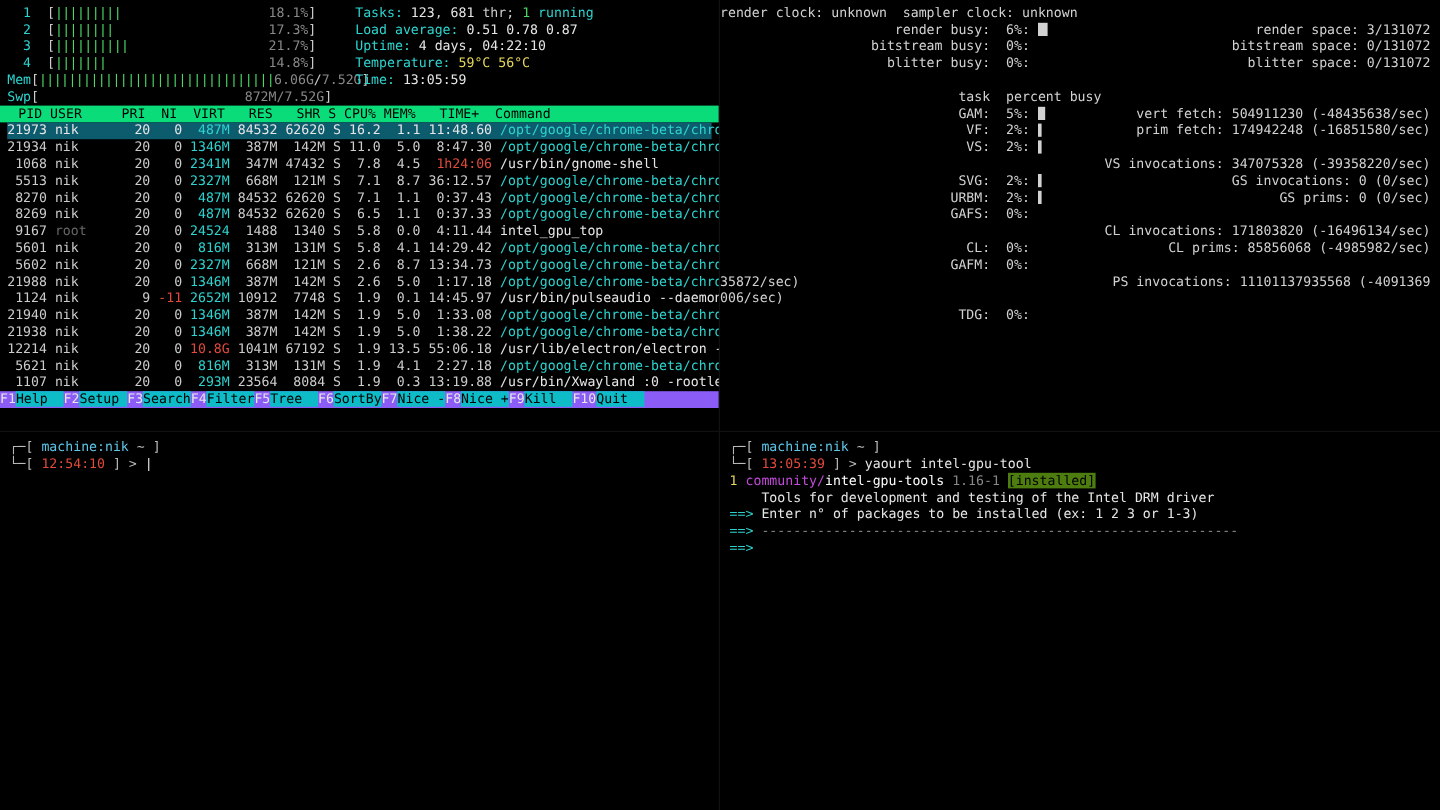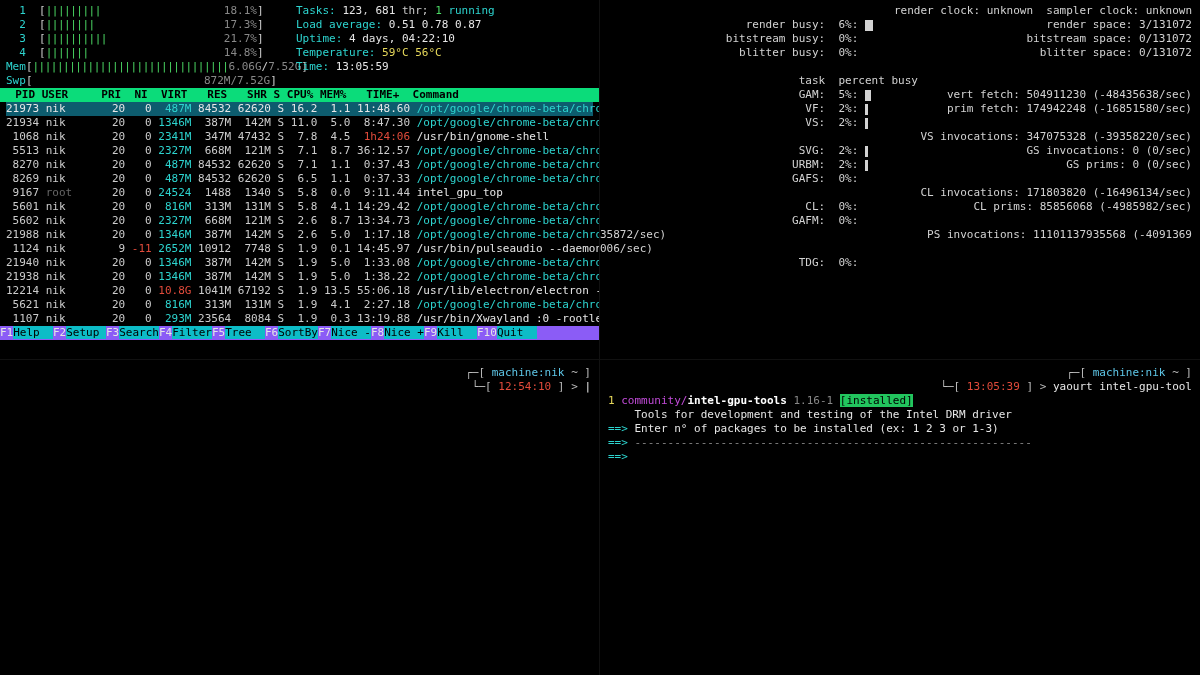--- a/index.html
+++ b/index.html
@@ -19,33 +19,33 @@
   .border-b { border-bottom:1px solid #111;}
   
   .cyan   { color:#2dd4cf; }
   .green  { color:#4bd964; }
   .yellow { color:#e6d85a; }
   .white  { color:#e6e6e6; }
   .grey   { color:#888; }
   .red    { color:#e24b3b; }
   .dim    { color:#666; }
   .bar    { letter-spacing:-0.5px; }
-  .header-row { background:#0bdc7a; color:#000; padding:0 2px; white-space:pre;font-weight:bold;}
+  .header-row { background:#0bdc7a; color:#000; padding:0 2px; white-space:pre;}
   .sel-row    { background:#0d5c6e; color:#e6e6e6;}
   .cmd-cyan   { color:#2dd4cf;}
   pre { font: inherit; white-space:pre; }
   .fn-bar { background:#8b5cf6; white-space:pre;}
   .fn-key { color:#e6e6e6;}
   .fn-lbl { background:#0dbcc7; color:#000; }
-  .prompt-frame { color:#bbb;text-align:right;}
+  .prompt-frame { color:#bbb;}
   .prompt-host  { color:#5ec7e8;}
   .prompt-time  { color:#e24b3b;}
   .prompt-gt    { color:#bbb;}
-  .box-inst { background:#22c55e; color:#000;}
-  .pkg-name { color:#fff; font-weight:bold;}
+  .box-inst { background:#4d7c0f; color:#000;}
+  .pkg-name { color:#fff; font-weight:normal;}
   .community{ color:#c24bd9;}
   .arrow    { color:#2dd4cf;}
   .gpu pre  { color:#d2d2d2;}
   .gpubar   { display:inline-block; height:11px; background:#d2d2d2; vertical-align:middle;}
   .htop-top { padding:4px 6px 0 6px;}
   .row { white-space:pre;}
   .plist { padding:0 6px;}
   .term-pad { padding:6px 8px;}
   .gpu-top { padding:4px 8px 0 0;}
 </style>
@@ -57,37 +57,37 @@
   <div class="pane border-r border-b">
     <div class="htop-top" id="htop-top"><div style="display: inline-block; vertical-align: top; width: 290px;"><pre class="row">  <span class="cyan">1</span>  [<span class="green bar">|||||||||                   </span><span class="grey"> 18.1%</span>]</pre><pre class="row">  <span class="cyan">2</span>  [<span class="green bar">||||||||                    </span><span class="grey"> 17.3%</span>]</pre><pre class="row">  <span class="cyan">3</span>  [<span class="green bar">||||||||||                  </span><span class="grey"> 21.7%</span>]</pre><pre class="row">  <span class="cyan">4</span>  [<span class="green bar">|||||||                     </span><span class="grey"> 14.8%</span>]</pre><pre class="row"><span class="cyan">Mem</span>[<span class="green bar">||||||||||||||||||||||||||||||||</span><span class="grey">6.06G</span>/<span class="grey">7.52G</span>]</pre><pre class="row"><span class="cyan">Swp</span>[<span class="bar">                            </span><span class="grey">872M/7.52G</span>]</pre></div><div style="display: inline-block; vertical-align: top;"><pre class="row"><span class="cyan">Tasks:</span> <span class="white">123</span>, <span class="white">681</span> thr; <span class="green">1</span> <span class="cyan">running</span></pre><pre class="row"><span class="cyan">Load average:</span> <span class="white">0.51 0.78 0.87</span></pre><pre class="row"><span class="cyan">Uptime:</span> <span class="white">4 days, 04:22:10</span></pre><pre class="row"><span class="cyan">Temperature:</span> <span class="yellow">59°C</span> <span class="yellow">56°C</span></pre><pre class="row"><span class="cyan">Time:</span> <span class="white">13:05:59</span></pre></div></div>
     <div class="header-row" id="htop-cols">  PID USER     PRI  NI  VIRT   RES   SHR S CPU% MEM%   TIME+  Command</div>
     <div class="plist" id="htop-rows">
         <pre class="row sel-row">21973 <span class="">nik     </span>  20 <span class="">  0</span> <span class="cyan"> 487M</span> 84532 62620 S 16.2  1.1 <span class="">11:48.60</span> <span class="cmd-cyan">/opt/google/chrome-beta/chrome --typ</span></pre>
         <pre class="row">21934 <span class="">nik     </span>  20 <span class="">  0</span> <span class="cyan">1346M</span>  387M  142M S 11.0  5.0 <span class=""> 8:47.30</span> <span class="cmd-cyan">/opt/google/chrome-beta/chrome --typ</span></pre>
         <pre class="row"> 1068 <span class="">nik     </span>  20 <span class="">  0</span> <span class="cyan">2341M</span>  347M 47432 S  7.8  4.5 <span class="red"> 1h24:06</span> <span class="white">/usr/bin/gnome-shell</span></pre>
         <pre class="row"> 5513 <span class="">nik     </span>  20 <span class="">  0</span> <span class="cyan">2327M</span>  668M  121M S  7.1  8.7 <span class="">36:12.57</span> <span class="cmd-cyan">/opt/google/chrome-beta/chrome --use</span></pre>
         <pre class="row"> 8270 <span class="">nik     </span>  20 <span class="">  0</span> <span class="cyan"> 487M</span> 84532 62620 S  7.1  1.1 <span class=""> 0:37.43</span> <span class="cmd-cyan">/opt/google/chrome-beta/chrome --typ</span></pre>
         <pre class="row"> 8269 <span class="">nik     </span>  20 <span class="">  0</span> <span class="cyan"> 487M</span> 84532 62620 S  6.5  1.1 <span class=""> 0:37.33</span> <span class="cmd-cyan">/opt/google/chrome-beta/chrome --typ</span></pre>
-        <pre class="row"> 9167 <span class="dim">root    </span>  20 <span class="">  0</span> <span class="cyan">24524</span>  1488  1340 S  5.8  0.0 <span class=""> 9:11.44</span> <span class="white">intel_gpu_top</span></pre>
+        <pre class="row"> 9167 <span class="dim">root    </span>  20 <span class="">  0</span> <span class="cyan">24524</span>  1488  1340 S  5.8  0.0 <span class=""> 4:11.44</span> <span class="white">intel_gpu_top</span></pre>
         <pre class="row"> 5601 <span class="">nik     </span>  20 <span class="">  0</span> <span class="cyan"> 816M</span>  313M  131M S  5.8  4.1 <span class="">14:29.42</span> <span class="cmd-cyan">/opt/google/chrome-beta/chrome --typ</span></pre>
         <pre class="row"> 5602 <span class="">nik     </span>  20 <span class="">  0</span> <span class="cyan">2327M</span>  668M  121M S  2.6  8.7 <span class="">13:34.73</span> <span class="cmd-cyan">/opt/google/chrome-beta/chrome --use</span></pre>
         <pre class="row">21988 <span class="">nik     </span>  20 <span class="">  0</span> <span class="cyan">1346M</span>  387M  142M S  2.6  5.0 <span class=""> 1:17.18</span> <span class="cmd-cyan">/opt/google/chrome-beta/chrome --typ</span></pre>
         <pre class="row"> 1124 <span class="">nik     </span>   9 <span class="red">-11</span> <span class="cyan">2652M</span> 10912  7748 S  1.9  0.1 <span class="">14:45.97</span> <span class="white">/usr/bin/pulseaudio --daemonize=no</span></pre>
         <pre class="row">21940 <span class="">nik     </span>  20 <span class="">  0</span> <span class="cyan">1346M</span>  387M  142M S  1.9  5.0 <span class=""> 1:33.08</span> <span class="cmd-cyan">/opt/google/chrome-beta/chrome --typ</span></pre>
         <pre class="row">21938 <span class="">nik     </span>  20 <span class="">  0</span> <span class="cyan">1346M</span>  387M  142M S  1.9  5.0 <span class=""> 1:38.22</span> <span class="cmd-cyan">/opt/google/chrome-beta/chrome --typ</span></pre>
         <pre class="row">12214 <span class="">nik     </span>  20 <span class="">  0</span> <span class="red">10.8G</span> 1041M 67192 S  1.9 13.5 <span class="">55:06.18</span> <span class="white">/usr/lib/electron/electron --type=re</span></pre>
         <pre class="row"> 5621 <span class="">nik     </span>  20 <span class="">  0</span> <span class="cyan"> 816M</span>  313M  131M S  1.9  4.1 <span class=""> 2:27.18</span> <span class="cmd-cyan">/opt/google/chrome-beta/chrome --typ</span></pre>
         <pre class="row"> 1107 <span class="">nik     </span>  20 <span class="">  0</span> <span class="cyan"> 293M</span> 23564  8084 S  1.9  0.3 <span class="">13:19.88</span> <span class="white">/usr/bin/Xwayland :0 -rootless -nore</span></pre>
       </div>
     <div class="fn-bar" id="fnbar"><span class="fn-key">F1</span><span class="fn-lbl">Help  </span><span class="fn-key">F2</span><span class="fn-lbl">Setup </span><span class="fn-key">F3</span><span class="fn-lbl">Search</span><span class="fn-key">F4</span><span class="fn-lbl">Filter</span><span class="fn-key">F5</span><span class="fn-lbl">Tree  </span><span class="fn-key">F6</span><span class="fn-lbl">SortBy</span><span class="fn-key">F7</span><span class="fn-lbl">Nice -</span><span class="fn-key">F8</span><span class="fn-lbl">Nice +</span><span class="fn-key">F9</span><span class="fn-lbl">Kill  </span><span class="fn-key">F10</span><span class="fn-lbl">Quit  </span></div>
   </div>
 
   <div class="pane border-b gpu">
     <div class="gpu-top" id="gpu-body">
-        <pre style="text-align:right">render clock: unknown  sampler clock: unknown</pre>
+        <pre style="text-align:left">render clock: unknown  sampler clock: unknown</pre>
         <pre>                      render busy:  6%: <span class="gpubar" style="width:8px"></span>                    <span style="float:right">render space: 3/131072</span></pre>
         <pre>                   bitstream busy:  0%: <span class="gpubar" style="width:0px"></span>                    <span style="float:right">bitstream space: 0/131072</span></pre>
         <pre>                     blitter busy:  0%: <span class="gpubar" style="width:0px"></span>                    <span style="float:right">blitter space: 0/131072</span></pre>
         <pre> </pre>
         <pre>                              task  percent busy</pre>
         <pre>                              GAM:  5%: <span class="gpubar" style="width:6px"></span>          <span style="float:right">vert fetch: 504911230 (-48435638/sec)</span></pre>
         <pre>                               VF:  2%: <span class="gpubar" style="width:3px"></span>          <span style="float:right">prim fetch: 174942248 (-16851580/sec)</span></pre>
         <pre>                               VS:  2%: <span class="gpubar" style="width:3px"></span>          <span style="float:right">VS invocations: 347075328 (-39358220/sec)</span></pre>
         <pre> </pre>
         <pre>                              SVG:  2%: <span class="gpubar" style="width:3px"></span>          <span style="float:right">GS invocations: 0 (0/sec)</span></pre>

